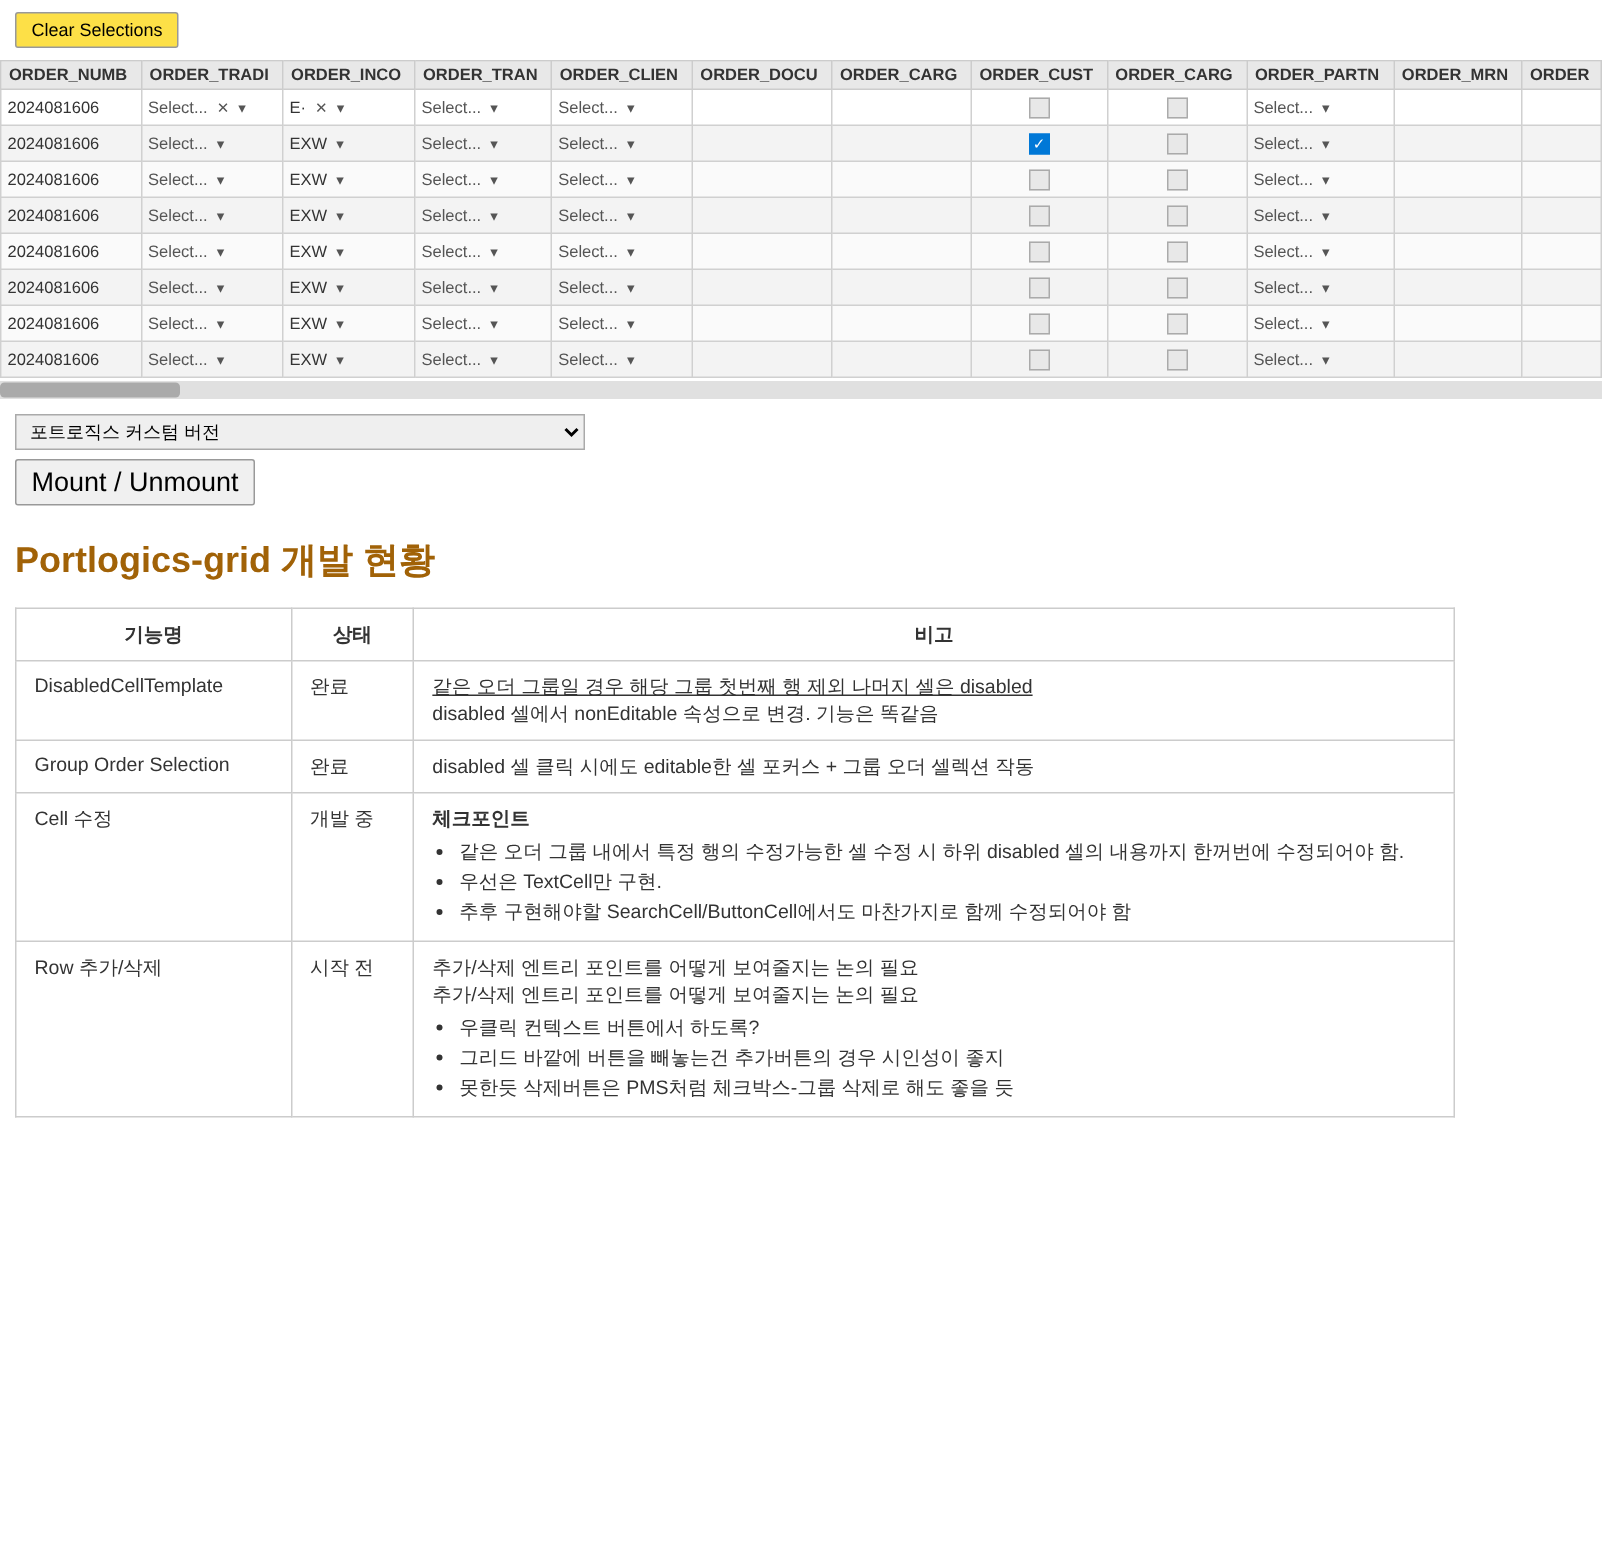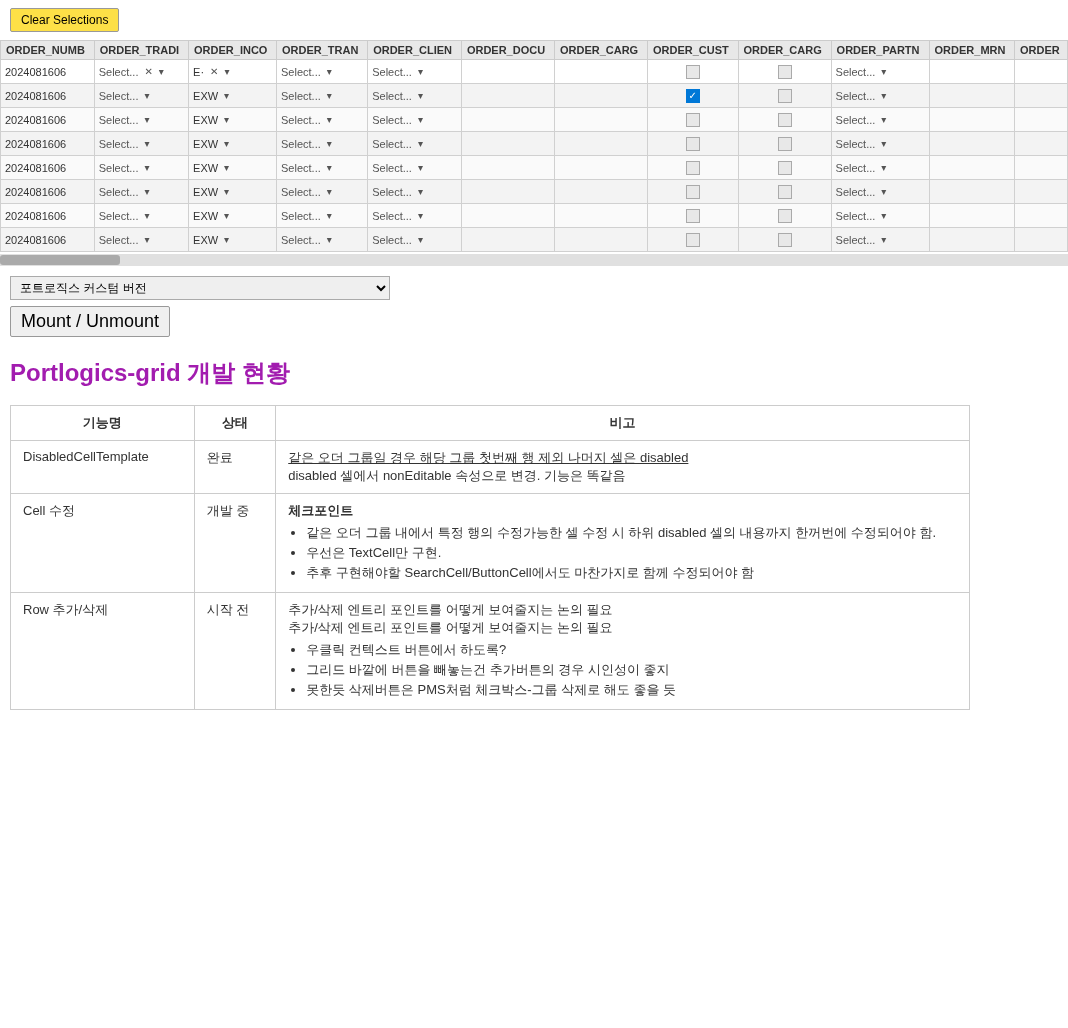--- a/index.html
+++ b/index.html
@@ -127,21 +127,21 @@
     }
 
     
     .dev-section {
       margin: 20px 10px 10px 10px;
     }
     .dev-title {
       font-size: 24px;
       font-weight: bold;
       margin-bottom: 16px;
-      color: #a21caf;
+      color: #a16207;
     }
     .dev-table {
       border-collapse: collapse;
       width: 960px;
       max-width: 100%;
     }
     .dev-table th {
       background: #fff;
       border: 1px solid #ccc;
       padding: 8px 12px;
@@ -616,20 +616,27 @@
     <tbody id="dev-body">
 
     <tr>
           <td class="feature-name">DisabledCellTemplate</td>
           <td class="status">완료</td>
           <td class="notes">
             <div><span class="underline">같은 오더 그룹일 경우 해당 그룹 첫번째 행 제외 나머지 셀은 disabled</span><br>disabled 셀에서 nonEditable 속성으로 변경. 기능은 똑같음</div>
           </td>
         </tr>
         <tr>
+          <td class="feature-name">Group Order Selection</td>
+          <td class="status">완료</td>
+          <td class="notes">
+            <div>disabled 셀 클릭 시에도 editable한 셀 포커스 + 그룹 오더 셀렉션 작동</div>
+          </td>
+        </tr>
+        <tr>
           <td class="feature-name">Cell 수정</td>
           <td class="status">개발 중</td>
           <td class="notes">
             <div class="notes-title">체크포인트</div>
             <ul class="notes-list">
               <li>같은 오더 그룹 내에서 특정 행의 수정가능한 셀 수정 시 하위 disabled 셀의 내용까지 한꺼번에 수정되어야 함.</li>
               <li>우선은 TextCell만 구현.</li>
               <li>추후 구현해야할 SearchCell/ButtonCell에서도 마찬가지로 함께 수정되어야 함</li>
             </ul>
           </td>

